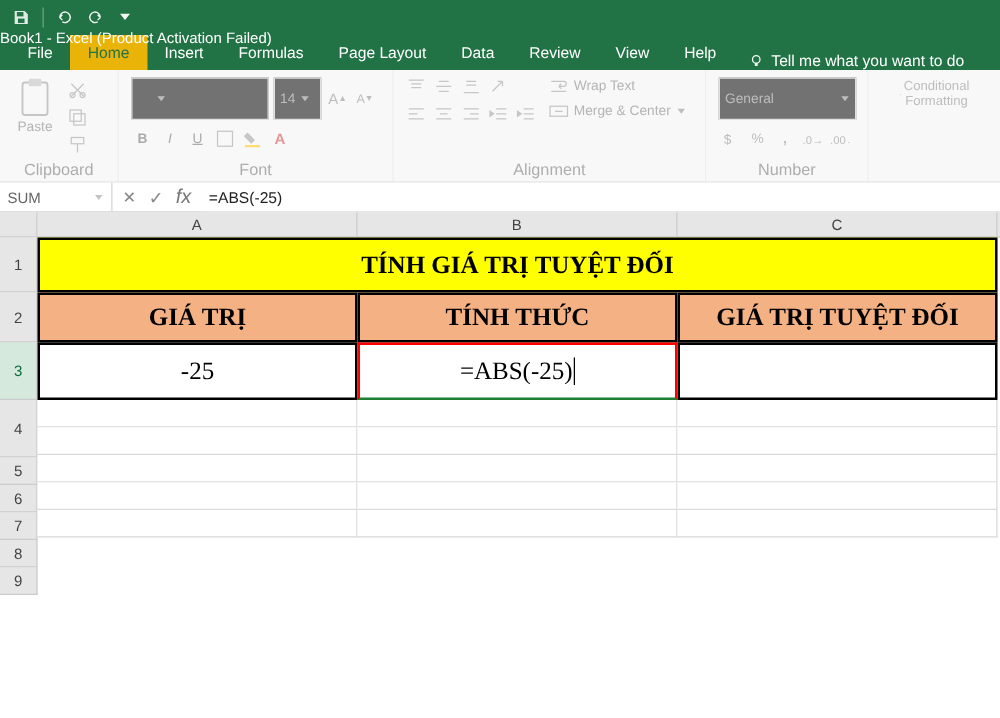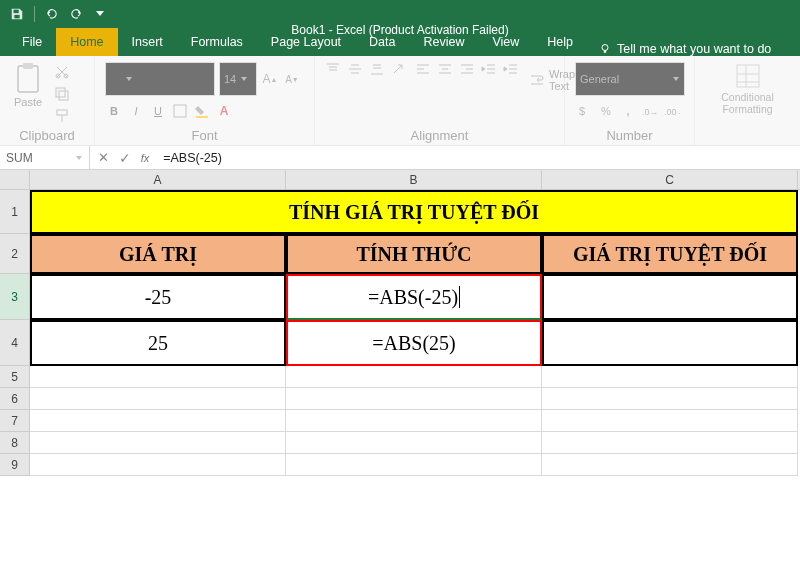--- a/index.html
+++ b/index.html
@@ -7,21 +7,21 @@
 
   
   .titlebar {
     height: 28px; background: #217346; color: #fff;
     display: flex; align-items: center; font-size: 12px;
     position: relative;
   }
   .qat { display: flex; align-items: center; gap: 10px; padding-left: 10px; }
   .qat .ico { width: 14px; height: 14px; display: flex; align-items: center; justify-content: center; opacity: .95; }
   .qat .sep { width: 1px; height: 16px; background: rgba(255,255,255,.35); }
-  .titlebar .title { position: absolute; left: 0; right: 0; text-align: center; pointer-events: none; margin-top: 32px; }
+  .titlebar .title { position: absolute; left: 0; right: 0; text-align: left; pointer-events: none; margin-top: 32px; }
   svg { display: block; }
 
   
   .ribbon-tabs {
     height: 28px; background: #217346; display: flex; align-items: flex-end;
     font-size: 12.5px; color: #fff; padding-left: 8px; gap: 0;
   }
   .ribbon-tabs .tab { height: 28px; padding: 0 14px; display: flex; align-items: center; cursor: pointer; }
   .ribbon-tabs .tab.active { background: #eab308; color: #217346; }
   .tellme { display: flex; align-items: center; gap: 6px; padding: 0 12px; justify-content: space-between; }
@@ -45,38 +45,38 @@
   .cut-col { display: flex; flex-direction: column; gap: 6px; padding-top: 2px; }
   .mini { width: 16px; height: 16px; }
 
   .font-row, .font-row2 { display: flex; align-items: center; gap: 4px; }
   .font-col { display: flex; flex-direction: column; gap: 6px; }
   .combo { height: 20px; border: 1px solid #c8c8c8; background: #000000; display: flex; align-items: center; padding: 16px 4px; font-size: 11px; color: #888; }
   .combo .dd { margin-left: 4px; }
   .pill { width: 18px; height: 18px; display: flex; align-items: center; justify-content: center; border: none; }
   .dd { width: 8px; height: 8px; }
 
-  .align-col { display: flex; flex-direction: row; gap: 6px; }
+  .align-col { display: flex; flex-direction: column; gap: 6px; }
   .align-row { display: flex; gap: 4px; align-items: center; }
   .align-btn { width: 18px; height: 16px; }
 
   .num-col { display: flex; flex-direction: column; gap: 6px; }
-  .cond { width: 56px; display: flex; flex-direction: column; align-items: center; gap: 2px; color: #888; }
+  .cond { width: 56px; display: flex; flex-direction: row; align-items: center; gap: 2px; color: #888; }
 
   
   .fbar-row {
     height: 24px; background: #fff; border-bottom: 1px solid #d4d4d4;
     display: flex; align-items: stretch; font-size: 12px;
   }
   .namebox { width: 90px; border-right: 1px solid #d4d4d4; display: flex; align-items: center; padding: 0 6px; color: #666; justify-content: space-between; }
   .namebox .dd2 { opacity: .5; }
   .fx-controls { display: flex; align-items: center; padding: 0 8px; gap: 10px; color: #777; }
   .fx-controls .x { color: #888; font-size: 13px; }
   .fx-controls .chk { color: #888; font-size: 14px; }
-  .fx-controls .fx { font-style: italic; font-size: 11px; }
+  .fx-controls .fx { font-style: italic; font-size: 16px; }
   .formula-input { flex: 1; border: none; outline: none; font-size: 12.5px; padding: 0 6px; color: #222; }
 
   
   .sheet-wrap { position: relative; }
   .corner { position: absolute; left: 0; top: 0; width: 30px; height: 20px; background: #e6e6e6; border-right: 1px solid #ccc; border-bottom: 1px solid #ccc; }
 
   .colheads { display: flex; margin-left: 30px; height: 20px; background: #e6e6e6; border-bottom: 1px solid #ccc; }
   .colheads .ch { border-right: 1px solid #ccc; display: flex; align-items: center; justify-content: center; font-size: 12px; color: #444; }
   .rowheads { position: absolute; left: 0; top: 20px; width: 30px; }
   .rowheads .rh { border-right: 1px solid #ccc; border-bottom: 1px solid #ccc; background: #e6e6e6; display: flex; align-items: center; justify-content: center; font-size: 12px; color: #444; }
@@ -418,25 +418,20 @@
       <div class="head-cell colB">TÍNH THỨC</div>
       <div class="head-cell colC">GIÁ TRỊ TUYỆT ĐỐI</div>
     </div>
 
     <div class="grid-row r-data b-red-row b3-green">
       <div class="data-cell colA">-25</div>
       <div class="data-cell colB editing-cursor">=ABS(-25)</div>
       <div class="data-cell colC"></div>
     </div>
 
-    <div class="grid-row r-data b-red-row">
-      <div class="data-cell colA">25</div>
-      <div class="data-cell colB">=ABS(25)</div>
-      <div class="data-cell colC"></div>
-    </div>
 
     <div class="grid-row r-small">
         <div class="cell colA"></div>
         <div class="cell colB"></div>
         <div class="cell colC"></div>
       </div>
     <div class="grid-row r-small">
         <div class="cell colA"></div>
         <div class="cell colB"></div>
         <div class="cell colC"></div>

